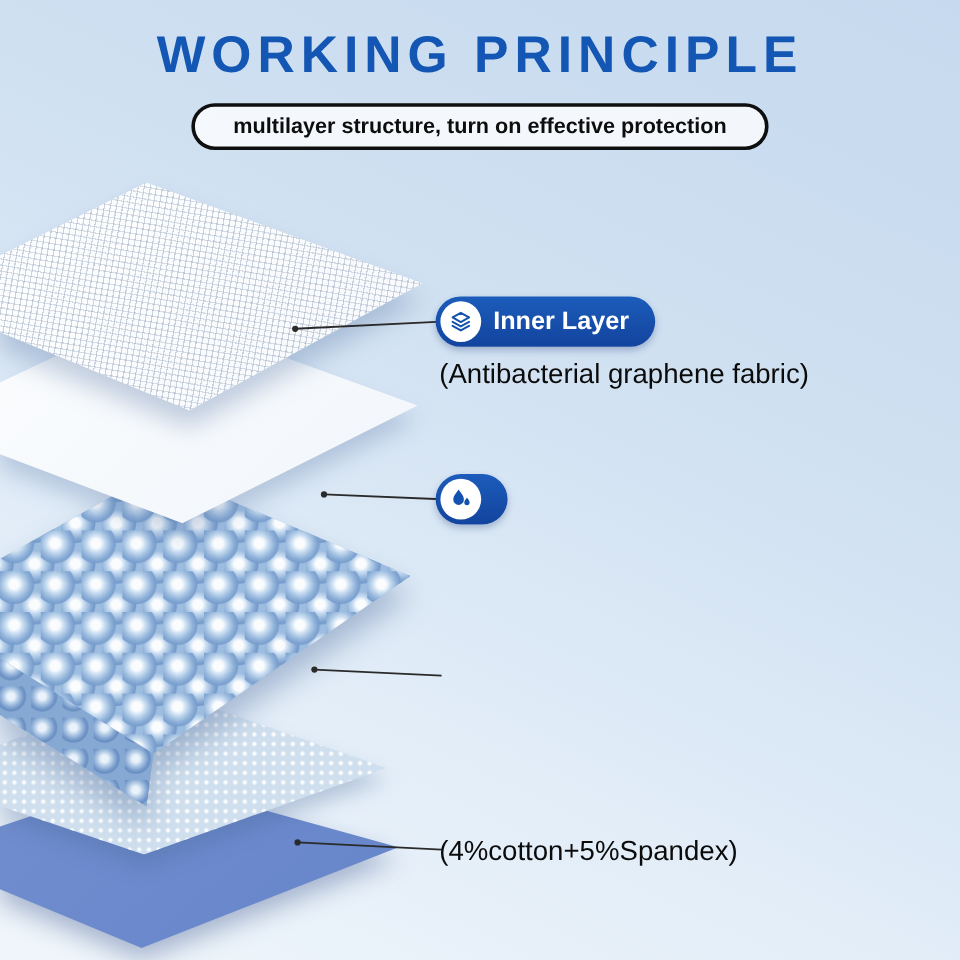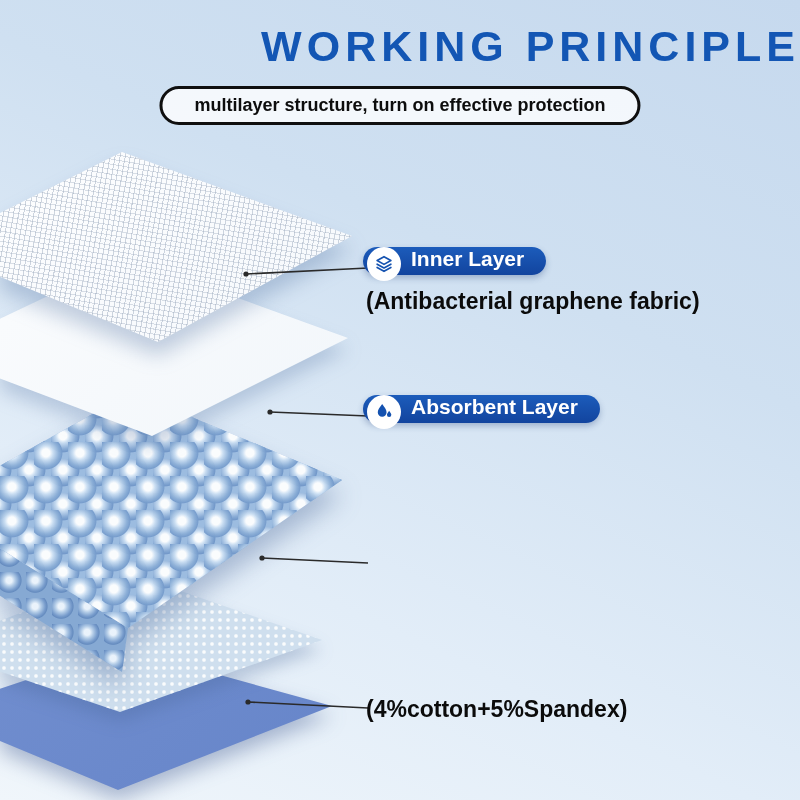--- a/index.html
+++ b/index.html
@@ -3,21 +3,21 @@
 <meta charset="utf-8">
 <style>
   html,body{margin:0;padding:0;background:#e8eef5;}
   .page{
     position:relative;width:800px;height:800px;overflow:hidden;
     font-family:"Liberation Sans",sans-serif;
     background:linear-gradient(205deg,#c6d9ee 0%,#cfe0f1 35%,#e2edf8 70%,#f0f6fb 100%);
   }
   
   .title{
-    position:absolute;top:22px;left:0;width:100%;text-align:right;
+    position:absolute;top:22px;left:0;width:100%;text-align:center;
     font-size:43px;font-weight:bold;letter-spacing:5px;color:#1356b4;
   }
   .subtitle-pill{
     position:absolute;top:86px;left:50%;transform:translateX(-50%);
     padding:6px 32px;border:3px solid #0f0f0f;border-radius:32px;
     background:rgba(255,255,255,0.78);
     font-size:18px;font-weight:bold;color:#0d0d0d;white-space:nowrap;
   }
   
   .illustration{position:absolute;inset:0;pointer-events:none;}
@@ -63,33 +63,33 @@
   .lw.bottomsheet{filter:drop-shadow(0 10px 10px rgba(60,85,140,0.4));z-index:10;}
   .ly.bottomsheet{
     clip-path:polygon(-70px 712px,122px 648px,332px 706px,118px 790px);
     background:linear-gradient(140deg,#8ba5db 0%,#708dce 45%,#5c7dc5 100%);
   }
   
   .leaders{position:absolute;inset:0;z-index:60;pointer-events:none;}
   
   .label-row{position:absolute;left:363px;z-index:70;}
   .badge{
-    display:inline-flex;align-items:flex-start;height:28px;border-radius:21px;
+    display:inline-flex;align-items:center;height:42px;border-radius:21px;
     background:linear-gradient(180deg,#1c5cbb,#12449e);
     padding-right:22px;box-shadow:0 3px 6px rgba(30,60,120,0.3);
   }
   .icon-circle{
     width:34px;height:34px;border-radius:50%;background:#ffffff;margin-left:4px;
     display:flex;align-items:center;justify-content:center;flex:0 0 auto;
   }
   .badge-label{
     color:#ffffff;font-size:21px;font-weight:bold;margin-left:10px;white-space:nowrap;
   }
   .desc{
-    margin-top:9px;margin-left:3px;font-size:23px;font-weight:bold;color:#0b0b0b;white-space:nowrap;
+    margin-top:9px;margin-left:3px;font-size:23px;font-weight:normal;color:#0b0b0b;white-space:nowrap;
   }
 </style>
 </head>
 <body>
 
 <div class="page">
 
   <div class="title">WORKING PRINCIPLE</div>
   <div class="subtitle-pill">multilayer structure, turn on effective protection</div>
 
@@ -138,21 +138,20 @@
   </div>
 
   <div class="label-row" style="top:395px">
     <div class="badge">
       <span class="icon-circle">
         <svg viewBox="0 0 24 24" width="22" height="22" fill="#1452b0">
           <path d="M10 3.2 C7.6 6.9 5.2 8.9 5.2 12.4 A4.8 4.8 0 0 0 14.8 12.4 C14.8 8.9 12.4 6.9 10 3.2 Z"></path>
           <path d="M17.6 10.5 C16.4 12.4 15.2 13.4 15.2 15.1 A2.4 2.4 0 0 0 20 15.1 C20 13.4 18.8 12.4 17.6 10.5 Z"></path>
         </svg>
       </span>
-      <span class="badge-label">Absorbent Layer</span>
     </div>
   </div>
 
   <div class="label-row" style="top:542px">
   </div>
 
   <div class="label-row" style="top:687px">
     <div class="desc">(4%cotton+5%Spandex)</div>
   </div>
 

